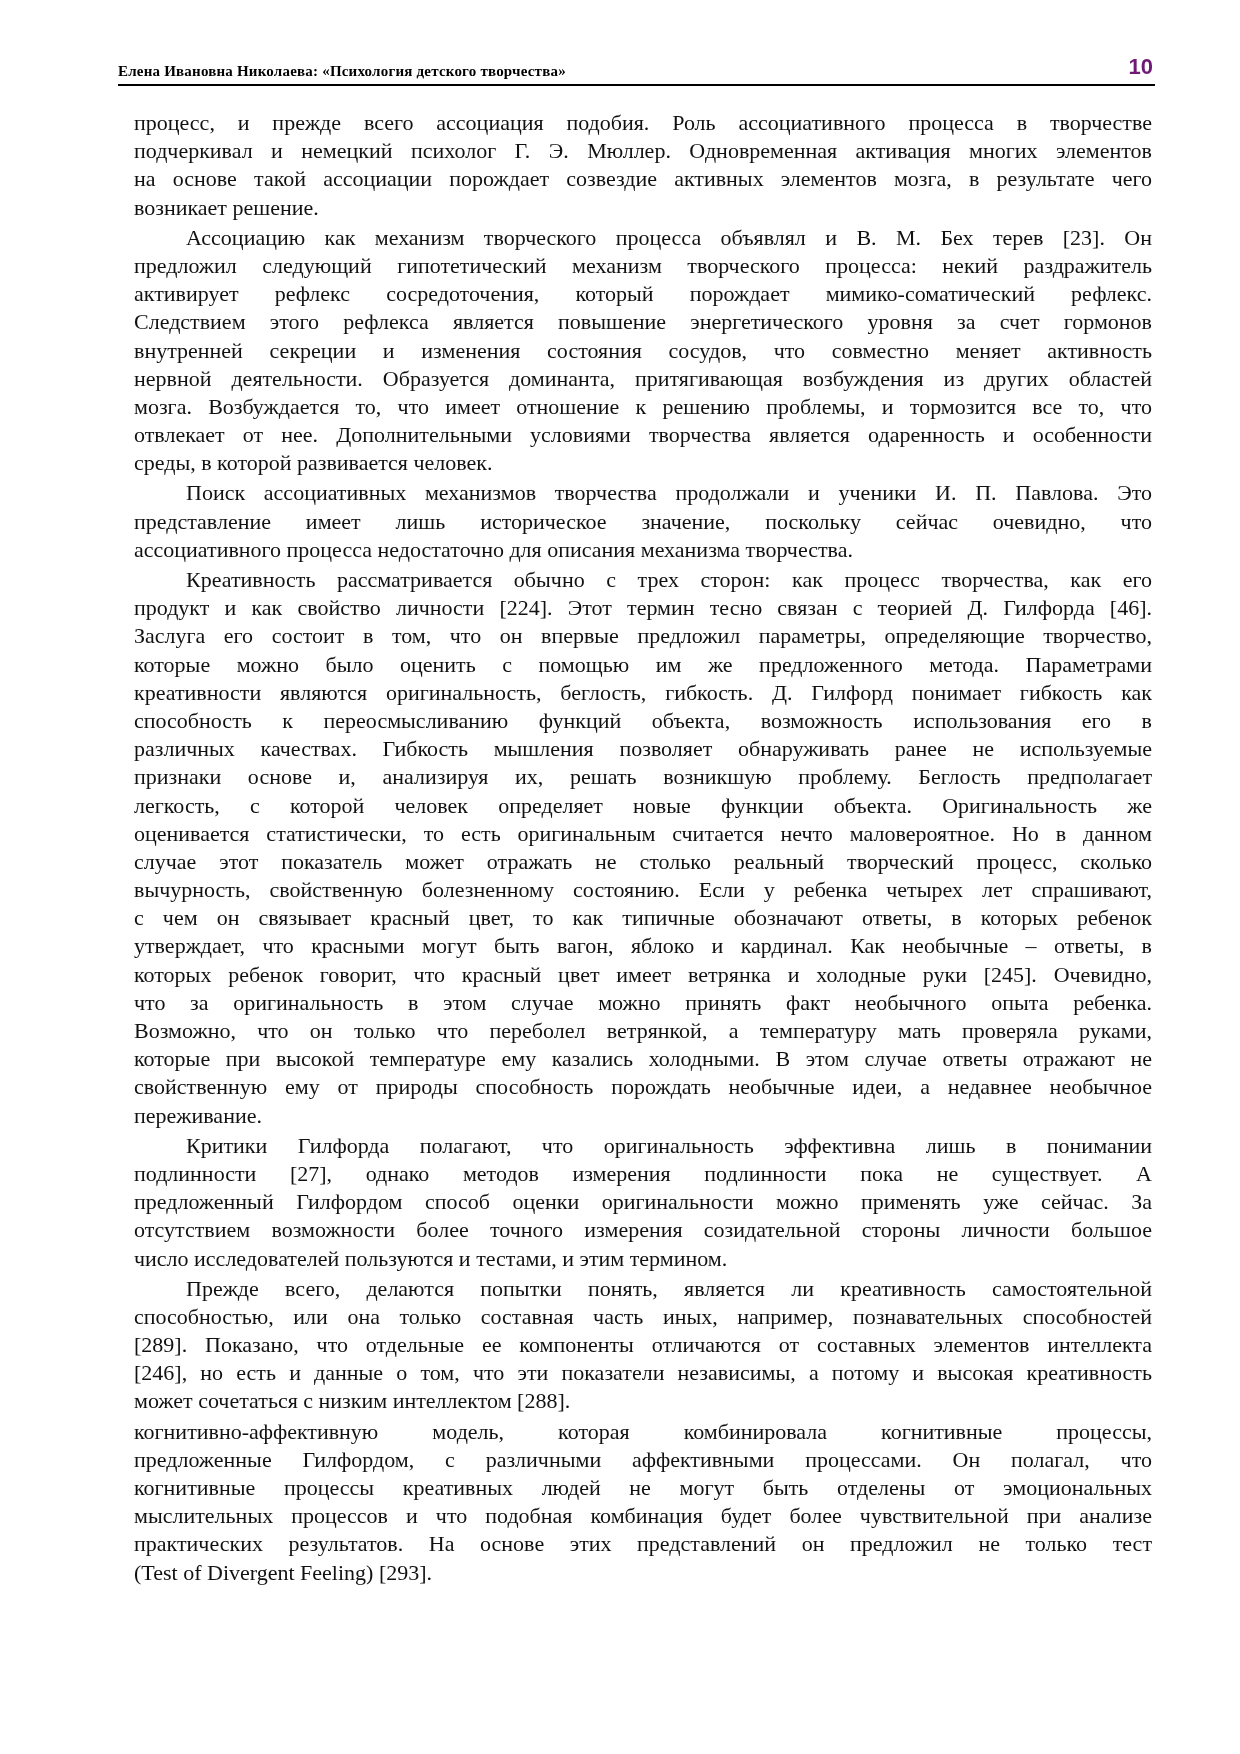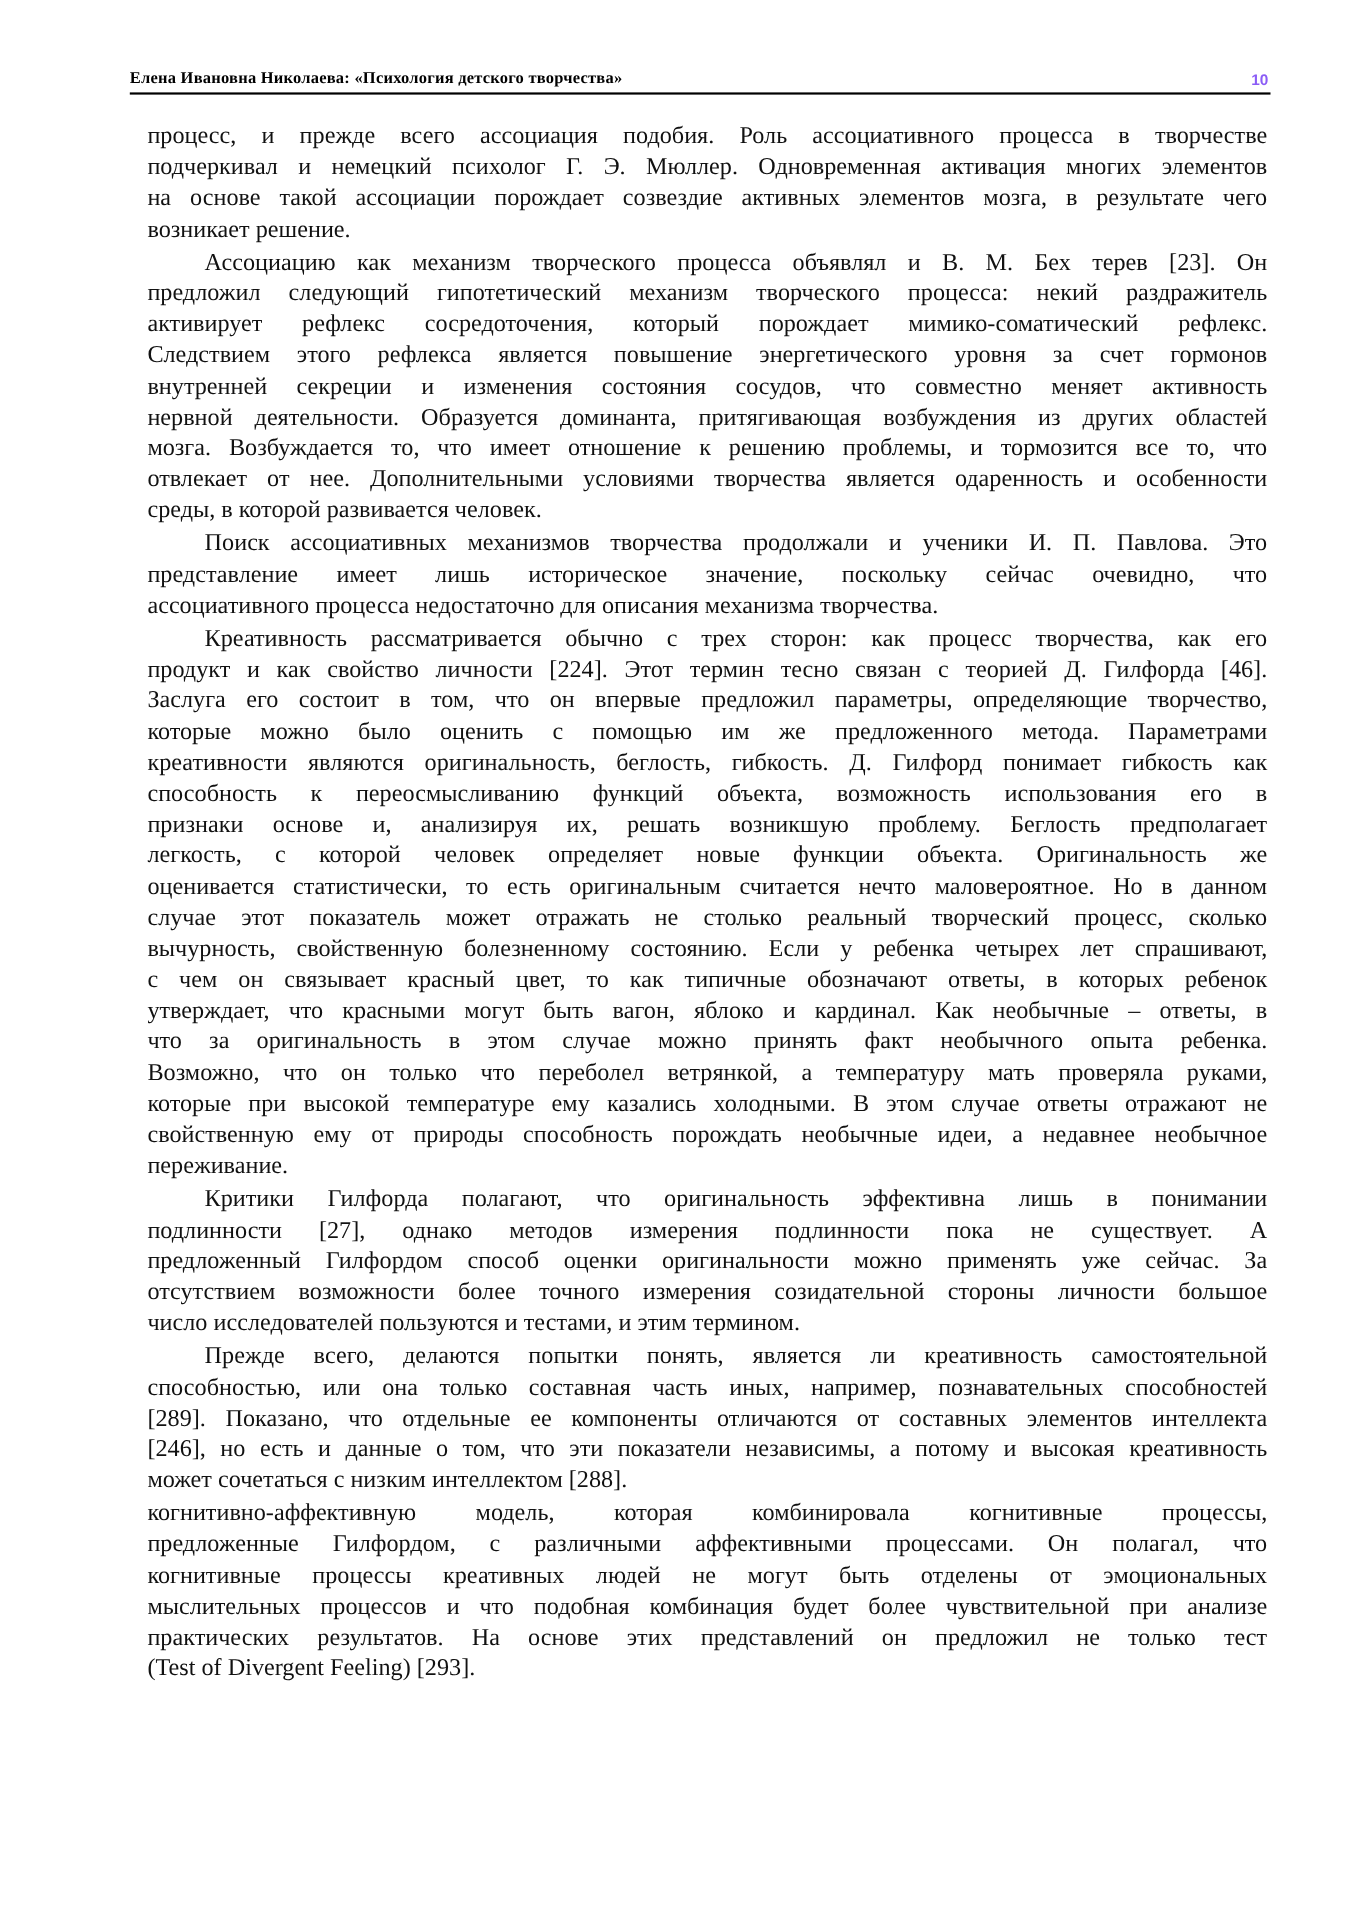--- a/index.html
+++ b/index.html
@@ -10,21 +10,21 @@
     border-bottom: 2.5px solid #000;
     text-align: right;
   }
   .header-title {
     position: absolute; left: 0; bottom: 4px;
     font-family: "Liberation Serif", serif; font-weight: bold; font-size: 15px;
     letter-spacing: 0.2px; white-space: nowrap; color: #000;
   }
   .page-number {
     position: absolute; right: 2px; bottom: 4px;
-    font-family: "Liberation Sans", sans-serif; font-weight: bold; font-size: 14px; color: #8b5cf6;
+    font-family: "Liberation Sans", sans-serif; font-weight: bold; font-size: 22px; color: #701a75;
   }
   .body {
     position: absolute; left: 118px; top: 109px; width: 1034px;
     font-family: "Liberation Serif", serif; font-size: 22px; color: #111;
   }
   .para { margin: 0 0 2px 16px; }
   .line {
     display: block; height: 28.2px; line-height: 28.2px;
     text-align: justify; text-align-last: justify; white-space: nowrap;
     overflow: visible;
@@ -64,27 +64,29 @@
         <span class="line">представление имеет лишь историческое значение, поскольку сейчас очевидно, что</span>
         <span class="line last">ассоциативного процесса недостаточно для описания механизма творчества.</span>
       </div>
       <div class="para">
         <span class="line first">Креативность рассматривается обычно с трех сторон: как процесс творчества, как его</span>
         <span class="line">продукт и как свойство личности [224]. Этот термин тесно связан с теорией Д. Гилфорда [46].</span>
         <span class="line">Заслуга его состоит в том, что он впервые предложил параметры, определяющие творчество,</span>
         <span class="line">которые можно было оценить с помощью им же предложенного метода. Параметрами</span>
         <span class="line">креативности являются оригинальность, беглость, гибкость. Д. Гилфорд понимает гибкость как</span>
         <span class="line">способность к переосмысливанию функций объекта, возможность использования его в</span>
+        <span class="line">различных качествах. Гибкость мышления позволяет обнаруживать ранее не используемые</span>
         <span class="line">признаки основе и, анализируя их, решать возникшую проблему. Беглость предполагает</span>
         <span class="line">легкость, с которой человек определяет новые функции объекта. Оригинальность же</span>
         <span class="line">оценивается статистически, то есть оригинальным считается нечто маловероятное. Но в данном</span>
         <span class="line">случае этот показатель может отражать не столько реальный творческий процесс, сколько</span>
         <span class="line">вычурность, свойственную болезненному состоянию. Если у ребенка четырех лет спрашивают,</span>
         <span class="line">с чем он связывает красный цвет, то как типичные обозначают ответы, в которых ребенок</span>
         <span class="line">утверждает, что красными могут быть вагон, яблоко и кардинал. Как необычные – ответы, в</span>
+        <span class="line">которых ребенок говорит, что красный цвет имеет ветрянка и холодные руки [245]. Очевидно,</span>
         <span class="line">что за оригинальность в этом случае можно принять факт необычного опыта ребенка.</span>
         <span class="line">Возможно, что он только что переболел ветрянкой, а температуру мать проверяла руками,</span>
         <span class="line">которые при высокой температуре ему казались холодными. В этом случае ответы отражают не</span>
         <span class="line">свойственную ему от природы способность порождать необычные идеи, а недавнее необычное</span>
         <span class="line last">переживание.</span>
       </div>
       <div class="para">
         <span class="line first">Критики Гилфорда полагают, что оригинальность эффективна лишь в понимании</span>
         <span class="line">подлинности [27], однако методов измерения подлинности пока не существует. А</span>
         <span class="line">предложенный Гилфордом способ оценки оригинальности можно применять уже сейчас. За</span>

